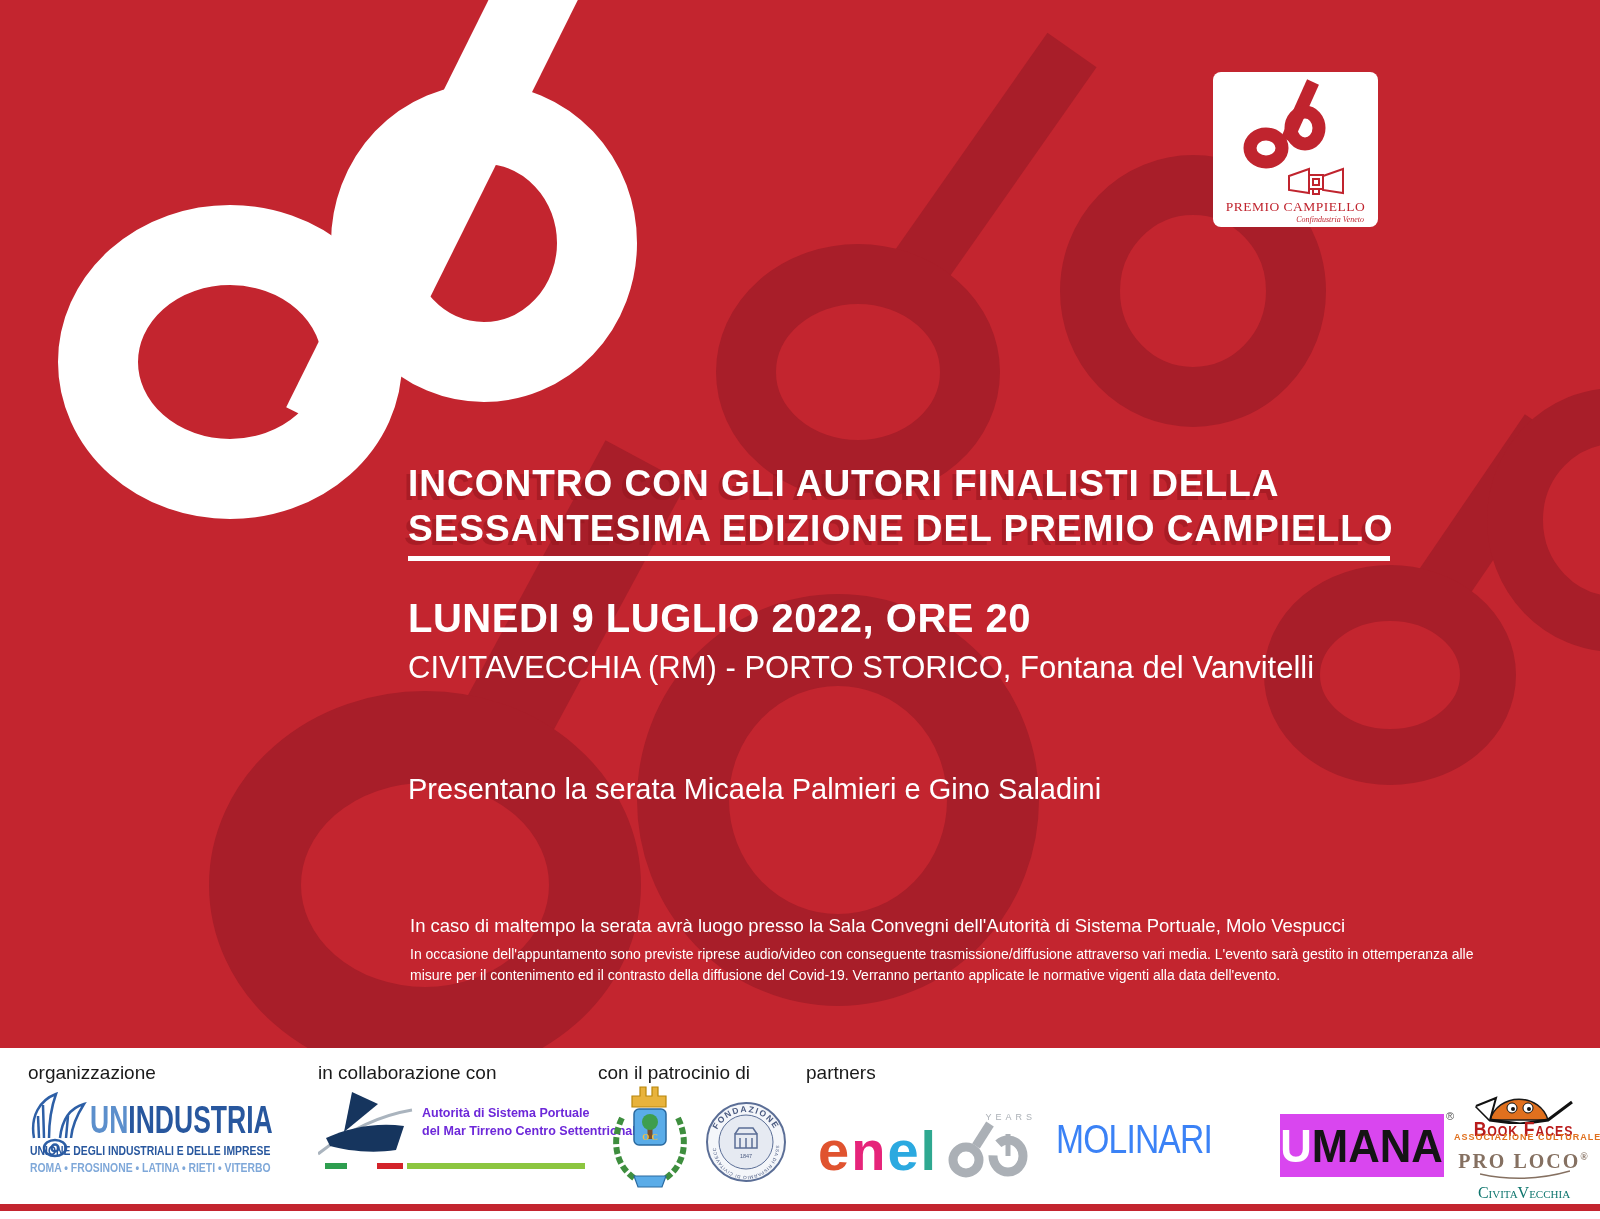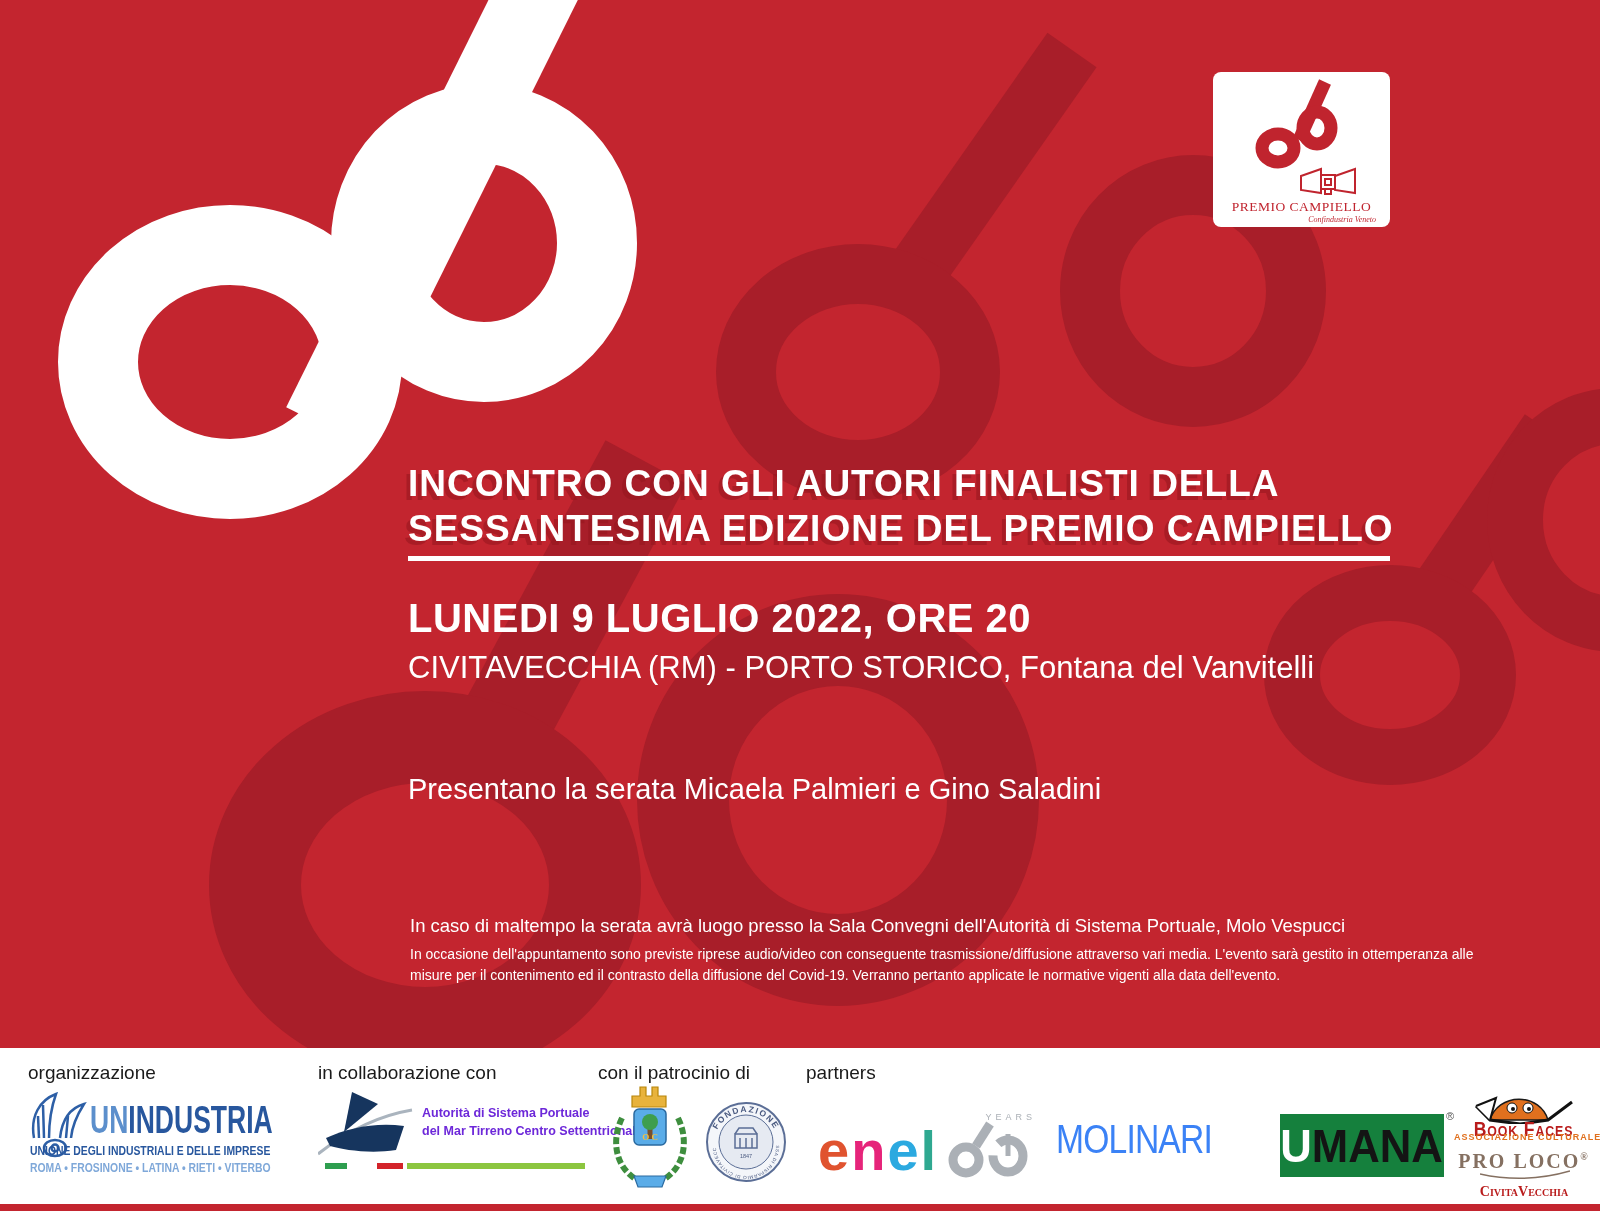--- a/index.html
+++ b/index.html
@@ -16,21 +16,21 @@
             color:#fff;text-shadow:-4px 4px 0 rgba(148,22,30,.55);white-space:nowrap;}
   .rule{left:408px;top:556px;width:982px;height:5px;background:#ffffff;}
   .date-line{left:408px;top:596px;font-size:40px;font-weight:bold;letter-spacing:.5px;color:#fff;white-space:nowrap;}
   .loc-line{left:408px;top:650px;font-size:31px;color:#fff;white-space:nowrap;}
   .cocktail-line{left:408px;top:696px;font-size:28px;font-weight:bold;font-style:italic;color:#fff;white-space:nowrap;}
   .presenters-line{left:408px;top:773px;font-size:29px;color:#fff;white-space:nowrap;}
   .weather-line{left:410px;top:915px;font-size:18.5px;color:#fff;white-space:nowrap;}
   .media-note{left:410px;top:944px;font-size:14px;line-height:21px;color:#fff;white-space:nowrap;}
 
   
-  .badge{left:1213px;top:72px;width:165px;height:155px;background:#ffffff;border-radius:8px;padding-left:12px;}
+  .badge{left:1213px;top:72px;width:165px;height:155px;background:#ffffff;border-radius:8px;}
   .badge-title{position:absolute;left:0;right:0;top:127px;text-align:center;
                font-family:"Liberation Serif",serif;font-size:13.5px;letter-spacing:.5px;color:#C0242E;}
   .badge-sub{position:absolute;right:14px;top:143px;font-family:"Liberation Serif",serif;
              font-style:italic;font-size:8px;color:#C0242E;}
 
   
   .footer{position:absolute;left:0;top:1048px;width:1600px;height:171px;background:#ffffff;}
   .flabel{position:absolute;top:1062px;font-size:19px;color:#1a1a1a;white-space:nowrap;}
   .bottom-rule{position:absolute;left:0;top:1204px;width:1600px;height:7px;background:#C3252F;}
 
@@ -46,36 +46,36 @@
   .tric.g{left:325px;width:22px;background:#2E9E4F;}
   .tric.r{left:377px;width:26px;background:#D3232A;}
   .tric.lg{left:407px;width:178px;background:#8CC63F;}
 
   .enel{position:absolute;left:818px;top:1118px;font-size:56px;font-weight:bold;letter-spacing:2px;white-space:nowrap;}
   .enel .e1{color:#E0532F;} .enel .n{color:#E6247A;} .enel .e2{color:#2BA9E0;} .enel .l{color:#2FA890;}
 
   .molinari{position:absolute;left:1056px;top:1116px;font-size:41px;font-weight:400;letter-spacing:-1px;color:#3b82f6;white-space:nowrap;}
   .molinari .inner{display:inline-block;transform:scaleX(.82);transform-origin:left center;}
 
-  .umana{position:absolute;left:1280px;top:1114px;width:164px;height:63px;background:#15803d;
+  .umana{position:absolute;left:1280px;top:1114px;width:164px;height:63px;background:#d946ef;
          display:flex;align-items:center;justify-content:center;}
   .umana .txt{font-size:46px;font-weight:800;letter-spacing:0;transform:scaleX(.95);white-space:nowrap;}
   .umana .u{color:#ffffff;} .umana .mana{color:#141414;}
   .umana-reg{position:absolute;left:1446px;top:1110px;font-size:11px;color:#555;}
 
   .bf-name{position:absolute;left:1454px;top:1118px;width:140px;text-align:center;font-size:20px;font-weight:bold;
            font-variant:small-caps;letter-spacing:1px;color:#b91c1c;}
   .bf-name .inner{display:inline-block;transform:scaleX(.88);transform-origin:center;}
   .bf-sub{position:absolute;left:1454px;top:1132px;width:140px;text-align:center;font-size:9px;font-weight:bold;
           letter-spacing:1px;color:#E0701E;white-space:nowrap;}
   .proloco{position:absolute;left:1454px;top:1150px;width:140px;text-align:center;
            font-family:"Liberation Serif",serif;font-size:20px;font-weight:600;letter-spacing:2px;color:#857061;}
   .proloco sup{font-size:10px;}
   .civita{position:absolute;left:1454px;top:1184px;width:140px;text-align:center;
-          font-family:"Liberation Serif",serif;font-size:14px;font-weight:bold;font-variant:small-caps;color:#b91c1c;}
+          font-family:"Liberation Serif",serif;font-size:16px;font-weight:normal;font-variant:small-caps;color:#0f766e;}
 </style>
 </head>
 <body>
 
 <div id="page">
 
   <div class="red-area">
 
     <svg class="layer" viewBox="0 0 1600 1048">
       <g stroke="#A81E29" fill="none">

